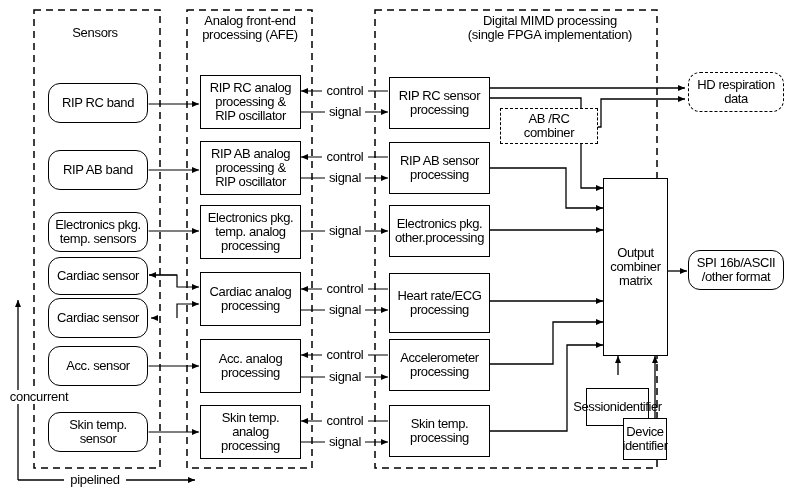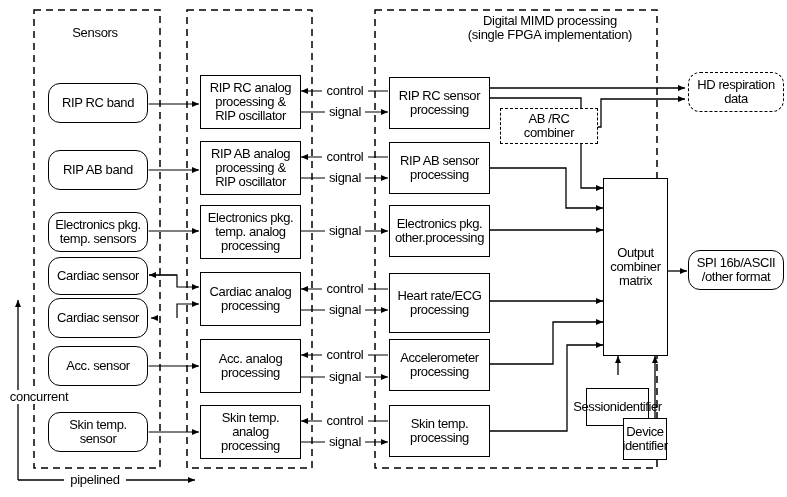--- a/index.html
+++ b/index.html
@@ -67,20 +67,22 @@
 
   <g stroke="#000" stroke-width="1.3" fill="none">
     <line x1="18" y1="480" x2="18" y2="300" marker-end="url(#ah)"></line>
     <line x1="18" y1="480" x2="65" y2="480"></line>
     <line x1="125" y1="480" x2="195" y2="480" marker-end="url(#ah)"></line>
   </g>
 </svg>
 
 <div class="title" style="left:60px;top:26px;width:70px;">Sensors</div>
 <div class="title" style="left:190px;top:14px;width:120px;">
+  <div>Analog front-end</div>
+  <div>processing (AFE)</div>
 </div>
 <div class="title" style="left:440px;top:14px;width:220px;">
   <div>Digital MIMD processing</div>
   <div>(single FPGA implementation)</div>
 </div>
 
 <div class="box round" style="left:48px;top:83px;width:100px;height:40px;">
     <span>RIP RC band</span>
   </div>
 <div class="box round" style="left:48px;top:150px;width:100px;height:40px;">

